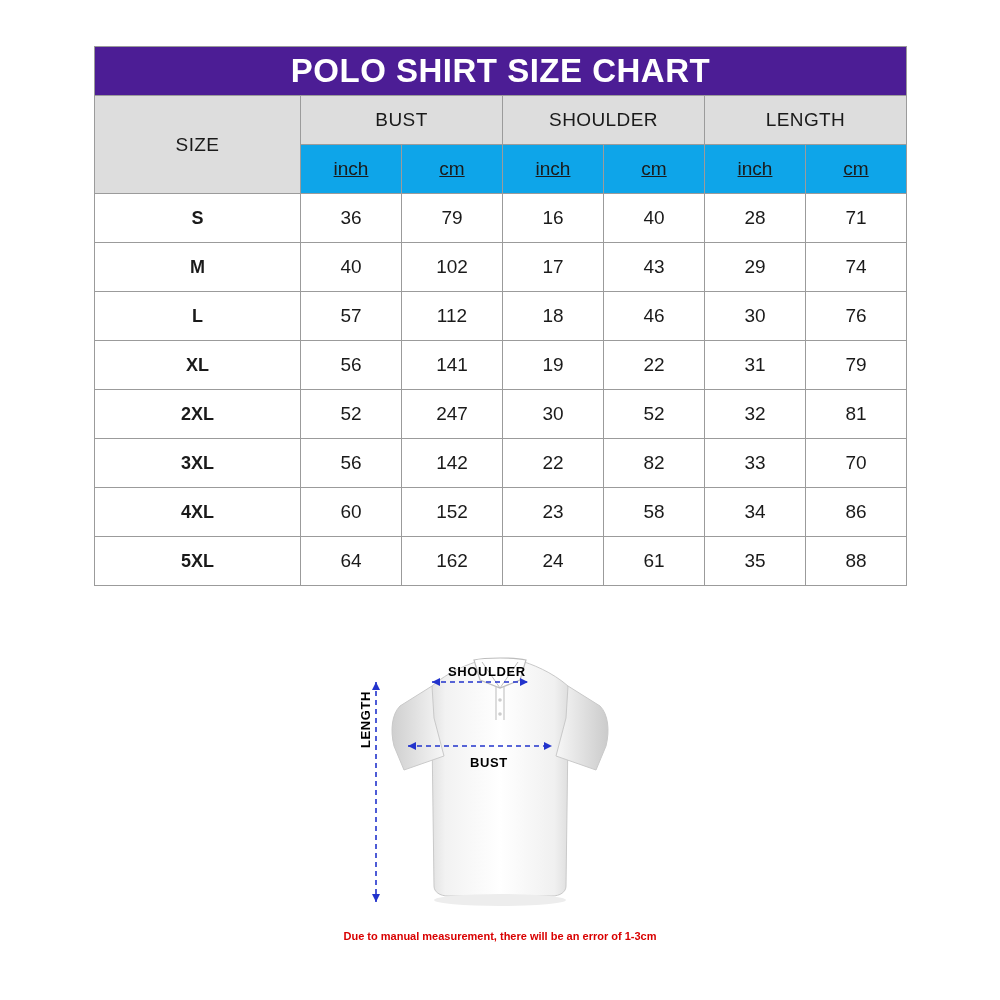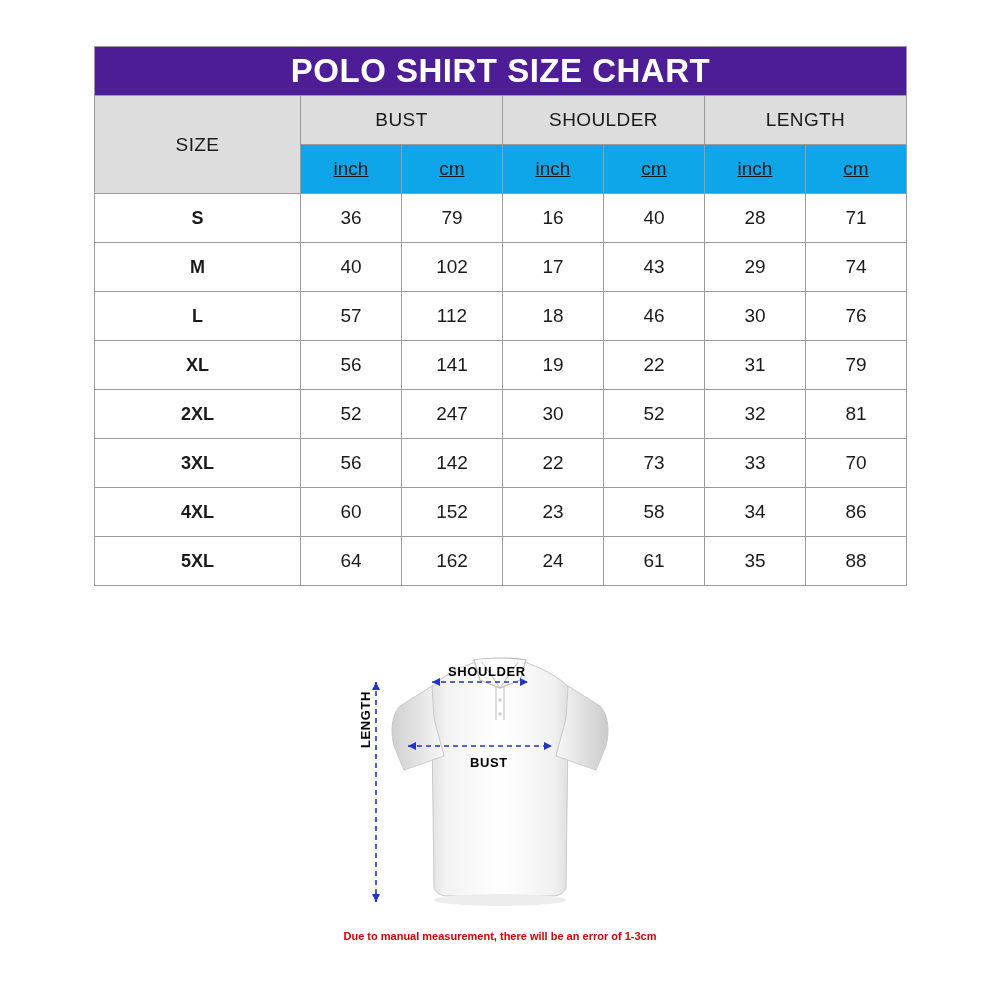--- a/index.html
+++ b/index.html
@@ -218,21 +218,21 @@
           <td>52</td>
           <td>32</td>
           <td>81</td>
         </tr>
 
         <tr class="data-row">
           <td class="size-cell">3XL</td>
           <td>56</td>
           <td>142</td>
           <td>22</td>
-          <td>73</td>
+          <td>82</td>
           <td>33</td>
           <td>70</td>
         </tr>
 
         <tr class="data-row">
           <td class="size-cell">4XL</td>
           <td>60</td>
           <td>152</td>
           <td>23</td>
           <td>58</td>

